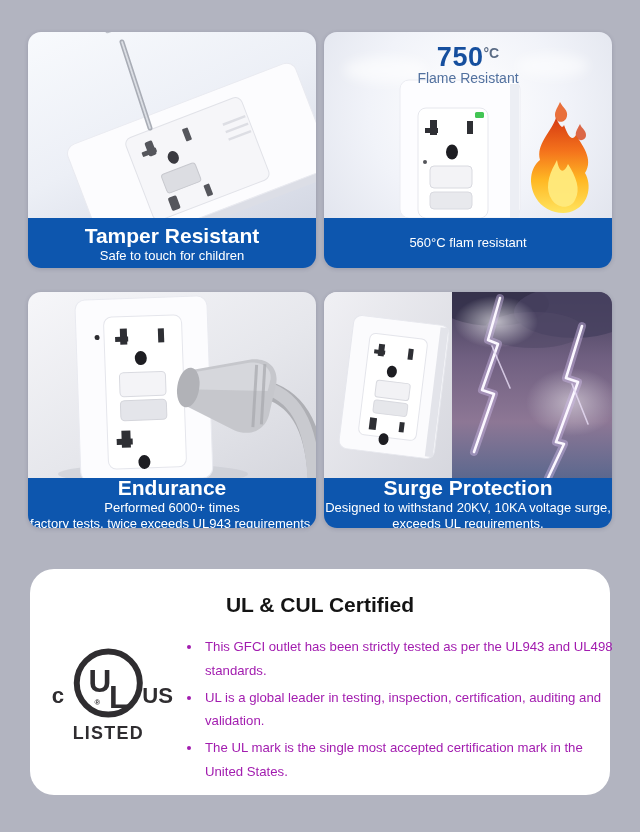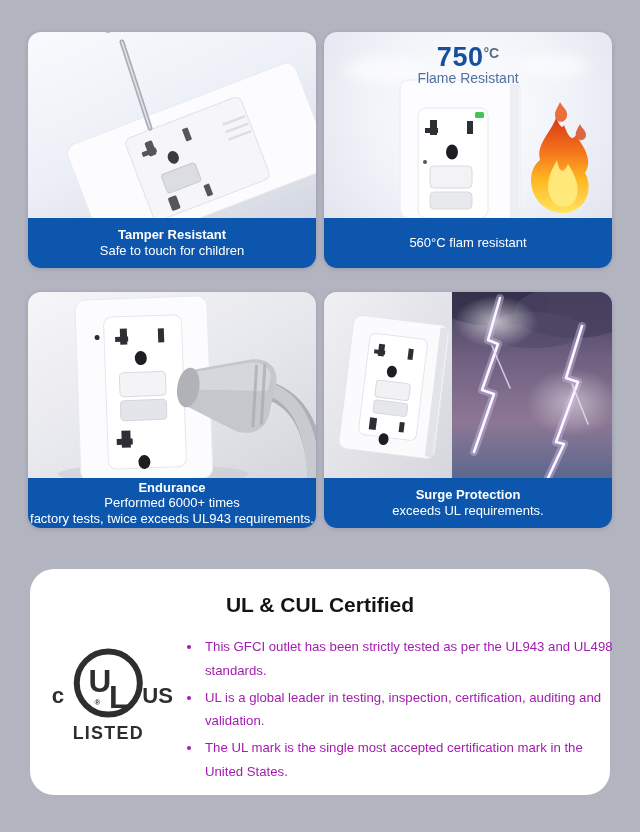--- a/index.html
+++ b/index.html
@@ -18,21 +18,21 @@
   .panel-img svg{position:absolute;left:0;top:0;}
   .img1{background:linear-gradient(155deg,#f8fafd 0%,#eceff6 50%,#d3d7e3 100%);}
   .img2{background:radial-gradient(circle at 50% 42%,#ffffff 0%,#f1f3f9 55%,#e2e5ee 100%);}
   .img3{background:linear-gradient(150deg,#f6f6f9 0%,#e6e7ec 55%,#d5d6dd 100%);}
   .img4{background:#dfe1e8;}
   .caption{
     height:50px;flex:0 0 50px;background:#0d56ae;color:#fff;
     display:flex;flex-direction:column;align-items:center;justify-content:center;
     text-align:center;line-height:1.2;
   }
-  .cap-title{font-size:13px;font-weight:bold;white-space:nowrap;}
+  .cap-title{font-size:21px;font-weight:bold;white-space:nowrap;}
   .cap-sub{font-size:13px;white-space:nowrap;}
   .temp-wrap{position:absolute;top:10px;left:0;width:100%;text-align:center;z-index:3;}
   .temp-main{font-size:27px;font-weight:bold;color:#164f9e;letter-spacing:.5px;display:inline;}
   .temp-unit{font-size:14px;font-weight:bold;color:#5a6b85;display:inline;vertical-align:8px;}
   .temp-label{font-size:14px;color:#52719f;margin-top:-3px;}
   .card{
     position:absolute;left:30px;top:569px;width:580px;height:226px;
     background:#ffffff;border-radius:24px;
   }
   .card-heading{
@@ -214,20 +214,21 @@
         <rect x="52" y="90" width="34" height="17" rx="3" fill="#f2f2f5" stroke="#d8d9df"></rect>
         <rect x="52" y="110" width="34" height="13" rx="3" fill="#e6e7eb" stroke="#d8d9df"></rect>
         <rect x="50" y="128" width="7" height="12" fill="#2e2f34"></rect>
         <rect x="80" y="129" width="5" height="10" fill="#2e2f34"></rect>
         <ellipse cx="66" cy="148" rx="5" ry="6" fill="#1d1d22"></ellipse>
       </g>
     </svg>
   </div>
   <div class="caption">
     <div class="cap-title">Surge Protection</div>
+    <div class="cap-sub">Designed to  withstand 20KV, 10KA voltage surge,</div>
     <div class="cap-sub">exceeds UL requirements.</div>
   </div>
 </div>
 
 <div class="card">
   <div class="card-heading">UL &amp; CUL Certified</div>
   <svg class="ul-logo" width="128" height="104" viewBox="0 0 150 122">
     <circle cx="73" cy="47" r="37" fill="none" stroke="#2f2d30" stroke-width="7"></circle>
     <text x="63" y="57" font-size="37" text-anchor="middle">U</text>
     <text x="85" y="76" font-size="37" text-anchor="middle">L</text>

